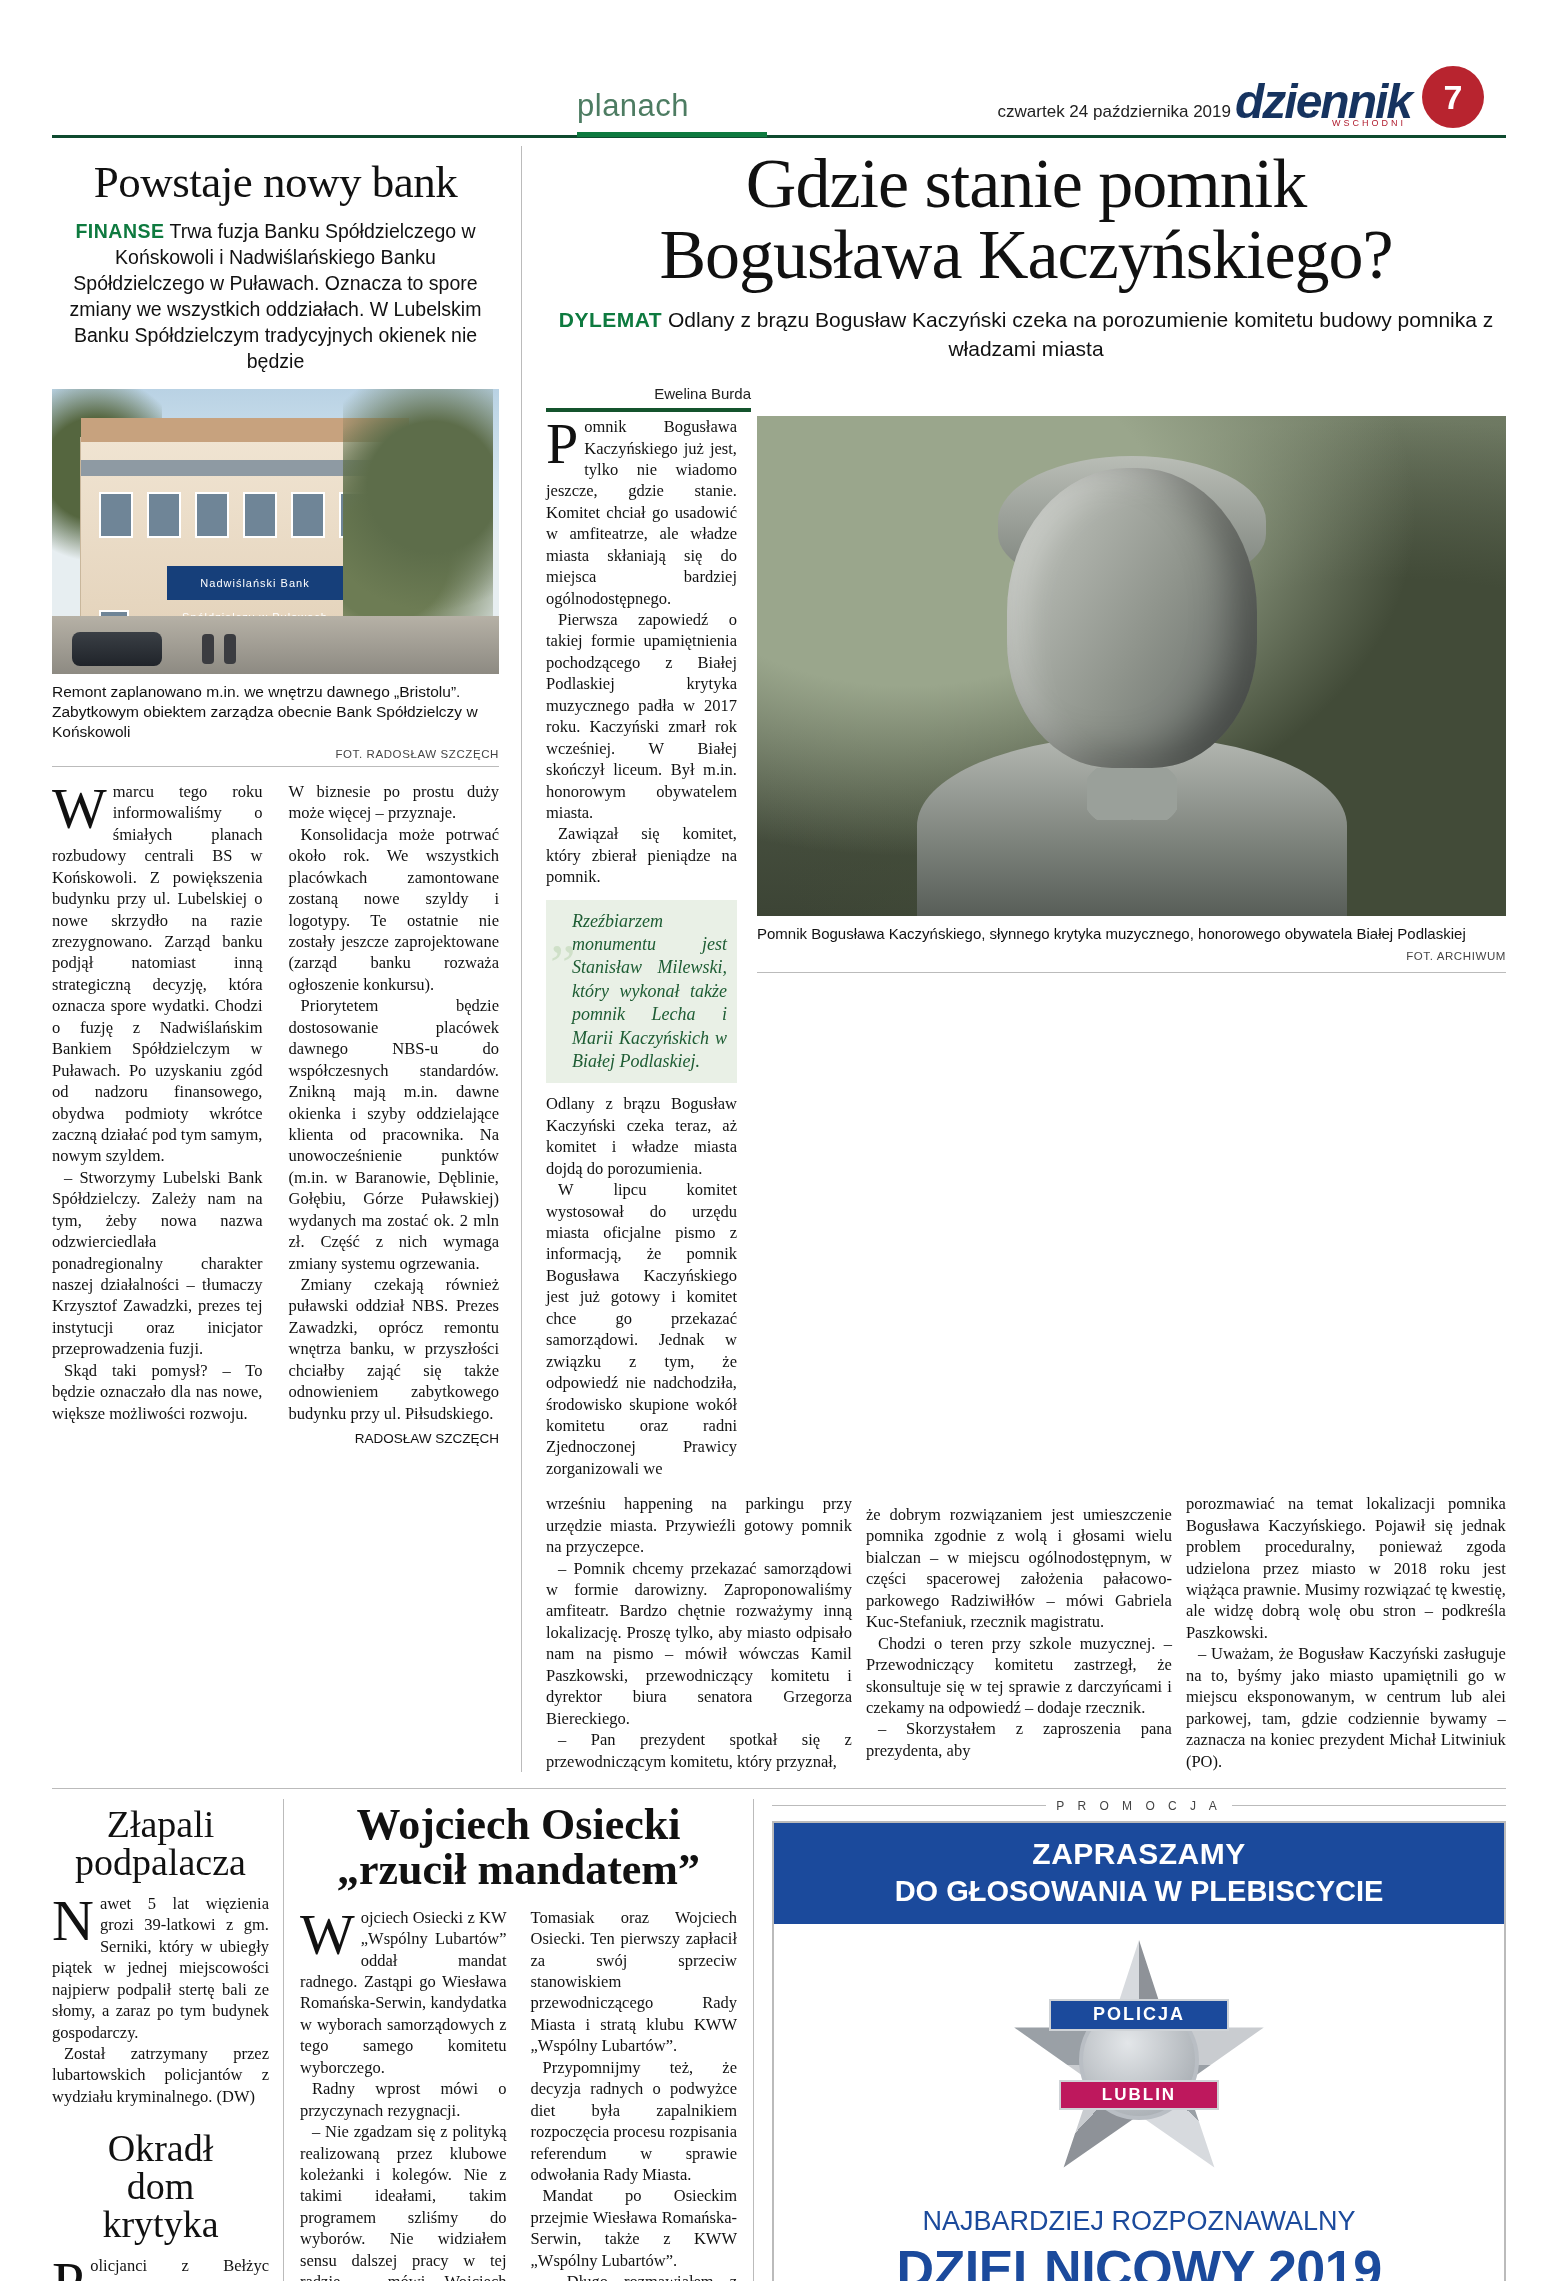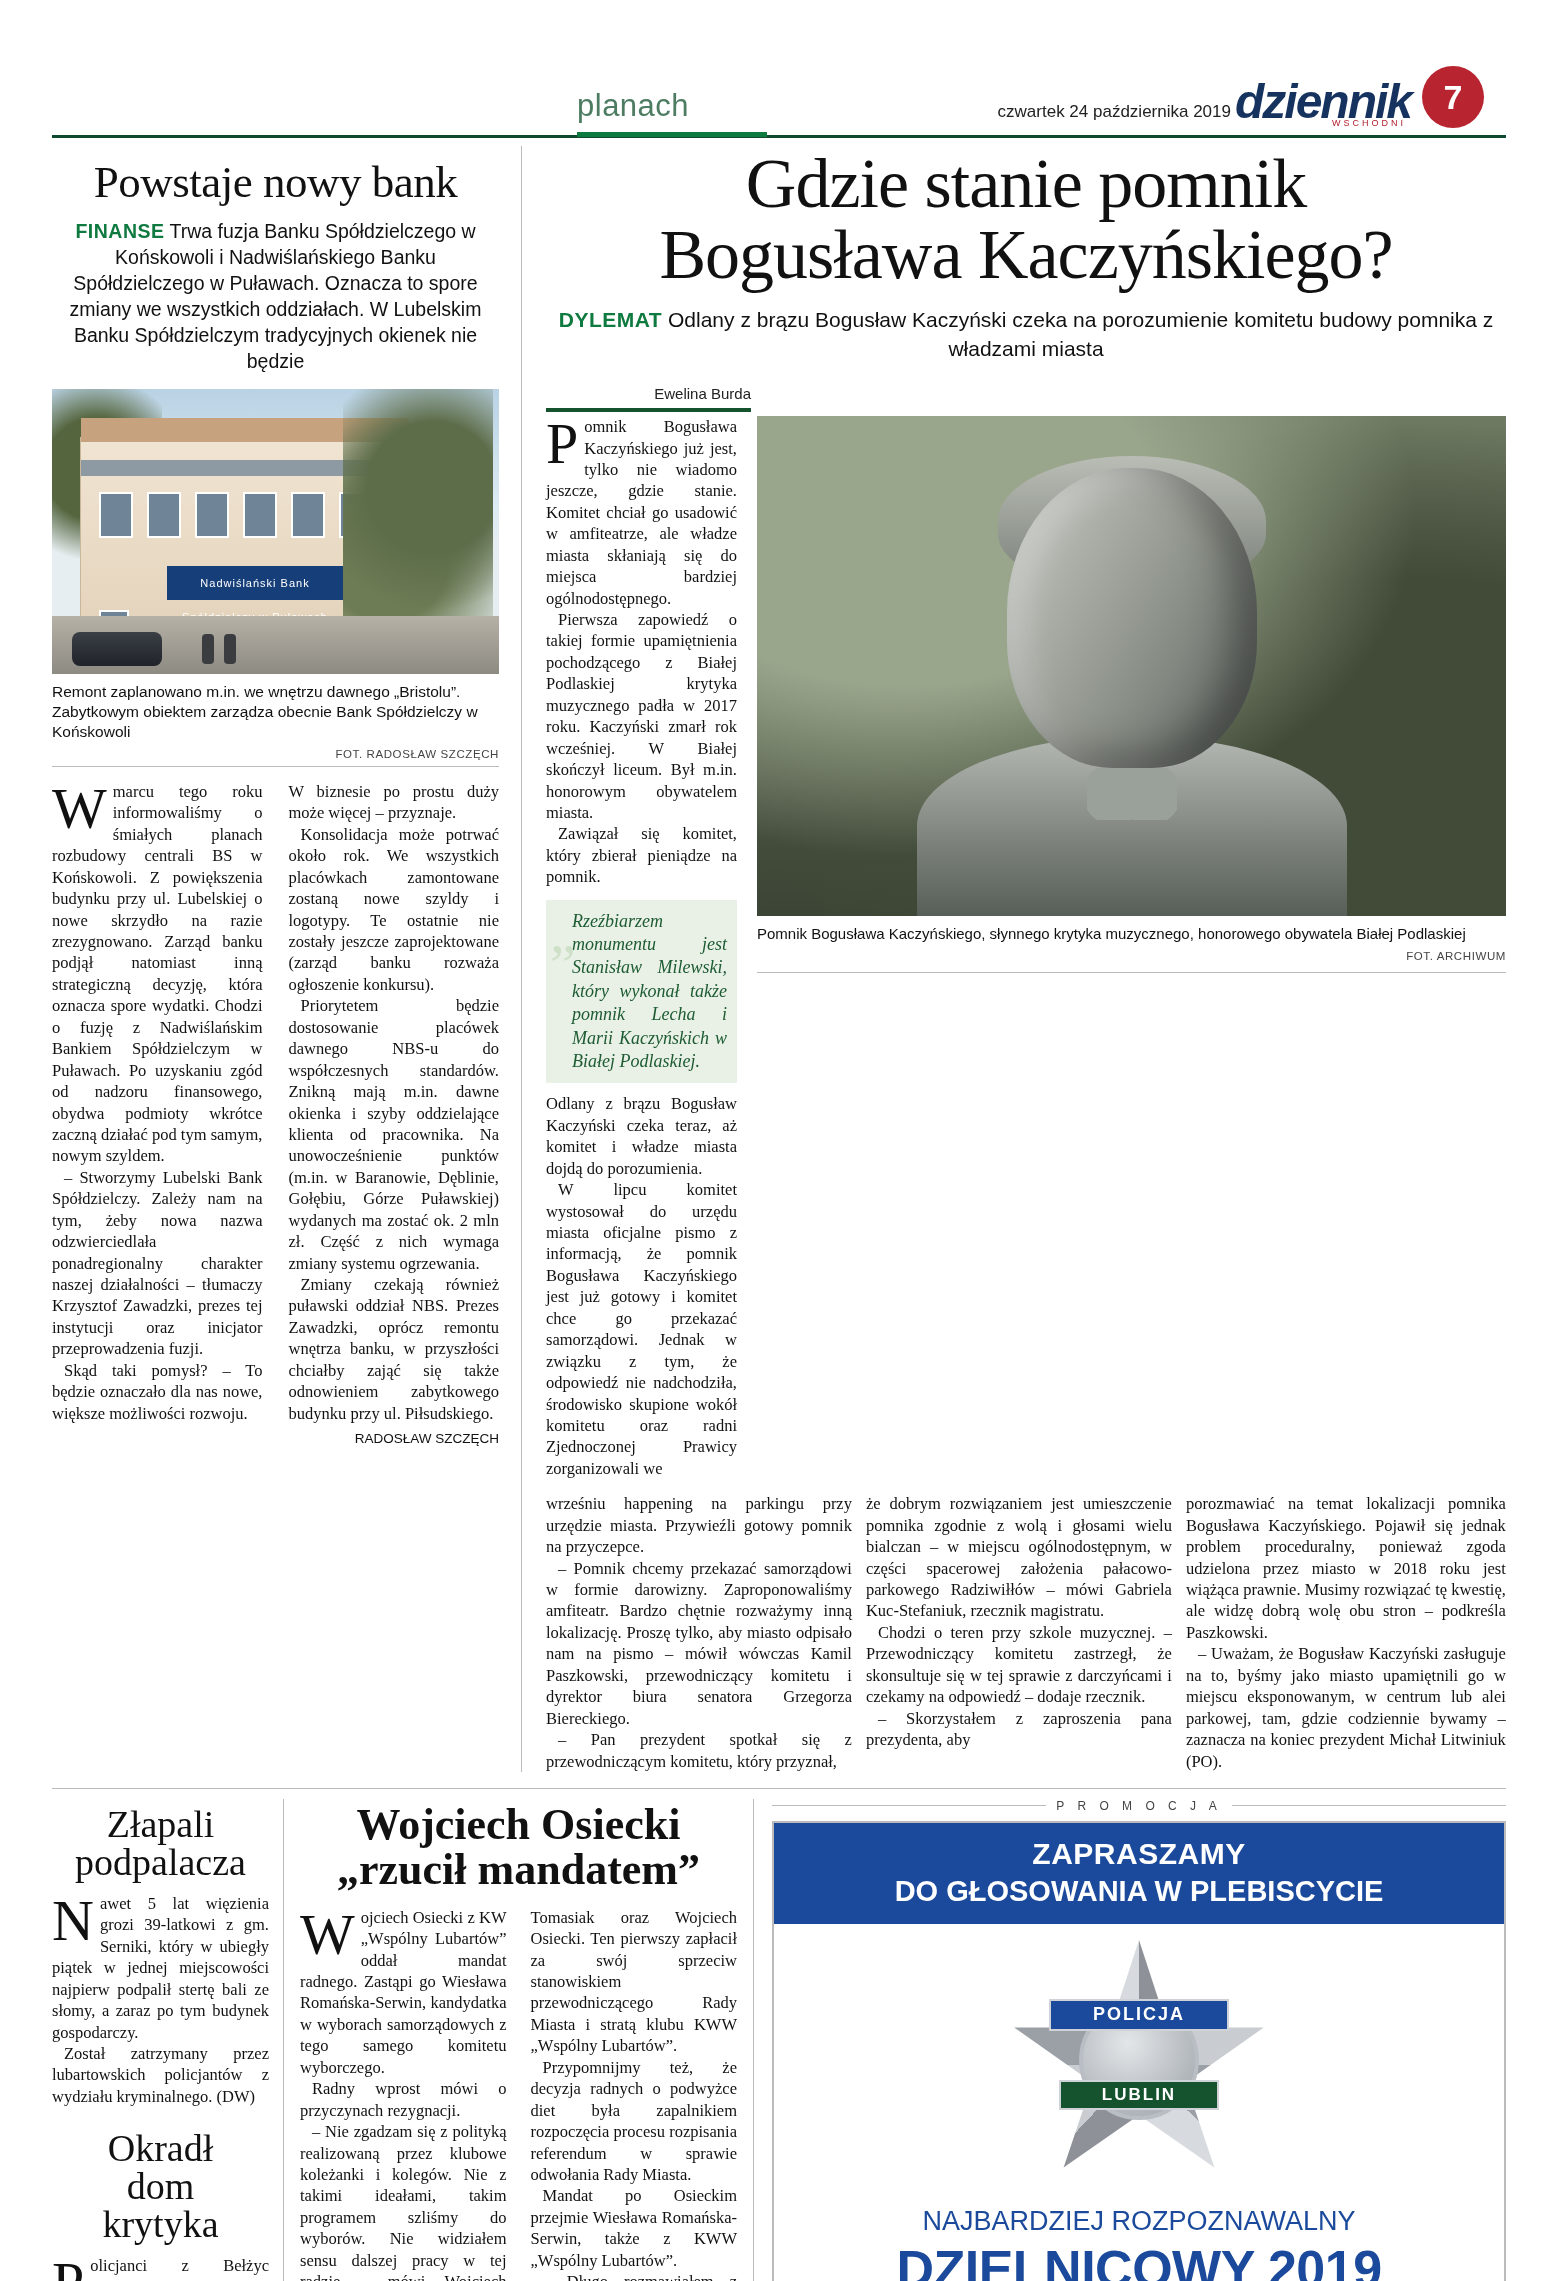--- a/index.html
+++ b/index.html
@@ -215,21 +215,21 @@
 
   
   .left-body { display:flex; margin-top:14px; }
   .left-body .col { width:50%; font-size:16.5px; line-height:1.30; text-align:justify; }
   .left-body .col:first-child { padding-right:13px; }
   .left-body .col:last-child { padding-left:13px; }
   .left-body p { margin:0; text-indent:12px; }
   .left-body p.first { text-indent:0; }
   .sig { font-family:"Liberation Sans", sans-serif; font-size:13.5px; font-weight:normal; text-align:right; margin-top:6px; }
 
-  .right-body { display:flex; margin-top:14px; }
+  .right-body { display:flex; margin-top:14px;align-items:center; }
   .right-body .col { width:33.33%; font-size:16.5px; line-height:1.30; text-align:justify; padding-right:14px; }
   .right-body .col:last-child { padding-right:0; }
   .right-body p { margin:0; text-indent:12px; }
   .right-body p.first { text-indent:0; }
 
   
   .bottom { display:flex; margin-top:16px; border-top:1px solid #bbb; padding-top:10px; }
   .b-col1 { width:232px; padding-right:14px; border-right:1px solid #bbb; }
   .b-col23 { width:470px; padding:0 16px; border-right:1px solid #bbb; }
   .b-promo { flex:1; padding-left:18px; }
@@ -283,21 +283,21 @@
   }
   .badge .ribbon-top {
     position:absolute; left:50%; top:30%; transform:translate(-50%,-50%);
     width:180px; height:32px; background:#1b4a9c; color:#fff;
     font-family:"Liberation Sans", sans-serif; font-weight:bold; font-size:18px;
     display:flex; align-items:center; justify-content:center; letter-spacing:2px;
     border:2px solid #cfd3d7;
   }
   .badge .ribbon-bot {
     position:absolute; left:50%; top:62%; transform:translate(-50%,-50%);
-    width:160px; height:30px; background:#14532d; color:#fff;
+    width:160px; height:30px; background:#be185d; color:#fff;
     font-family:"Liberation Sans", sans-serif; font-weight:bold; font-size:17px;
     display:flex; align-items:center; justify-content:center; letter-spacing:2px;
     border:2px solid #cfd3d7;
   }
   .promo-h1 {
     font-family:"Liberation Sans", sans-serif; text-align:center; color:#1b4a9c;
     font-size:27px; margin-top:10px;
   }
   .promo-h2 {
     font-family:"Liberation Sans", sans-serif; text-align:center; color:#1b4a9c;

